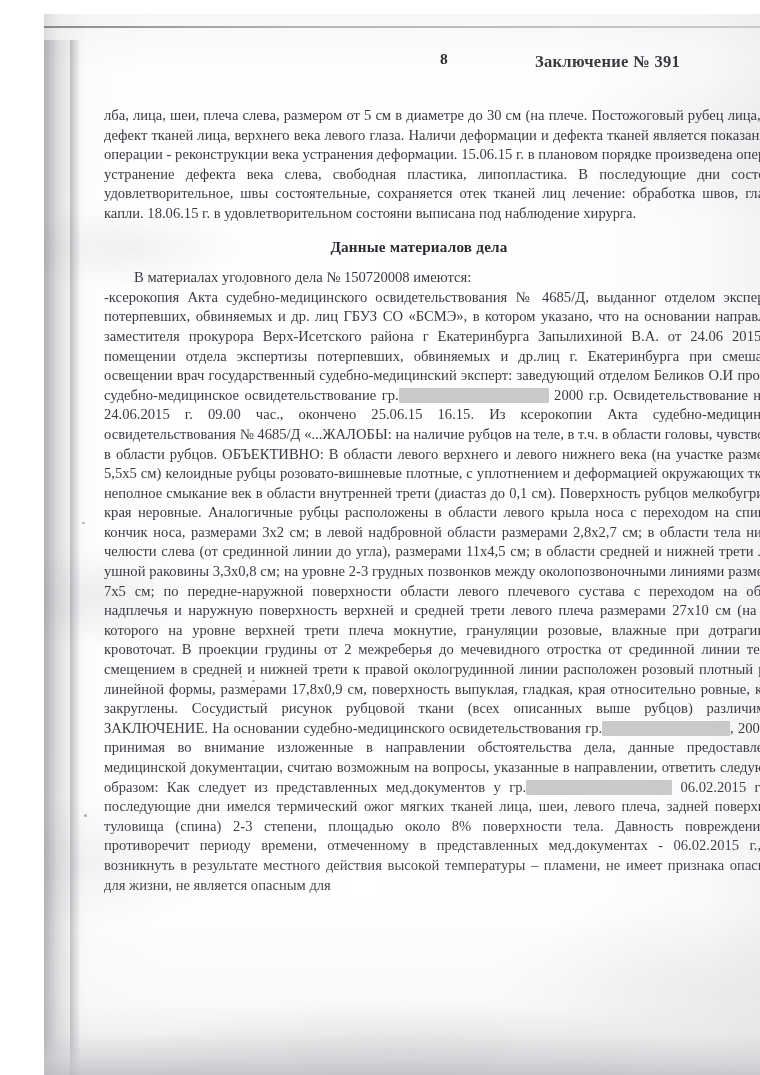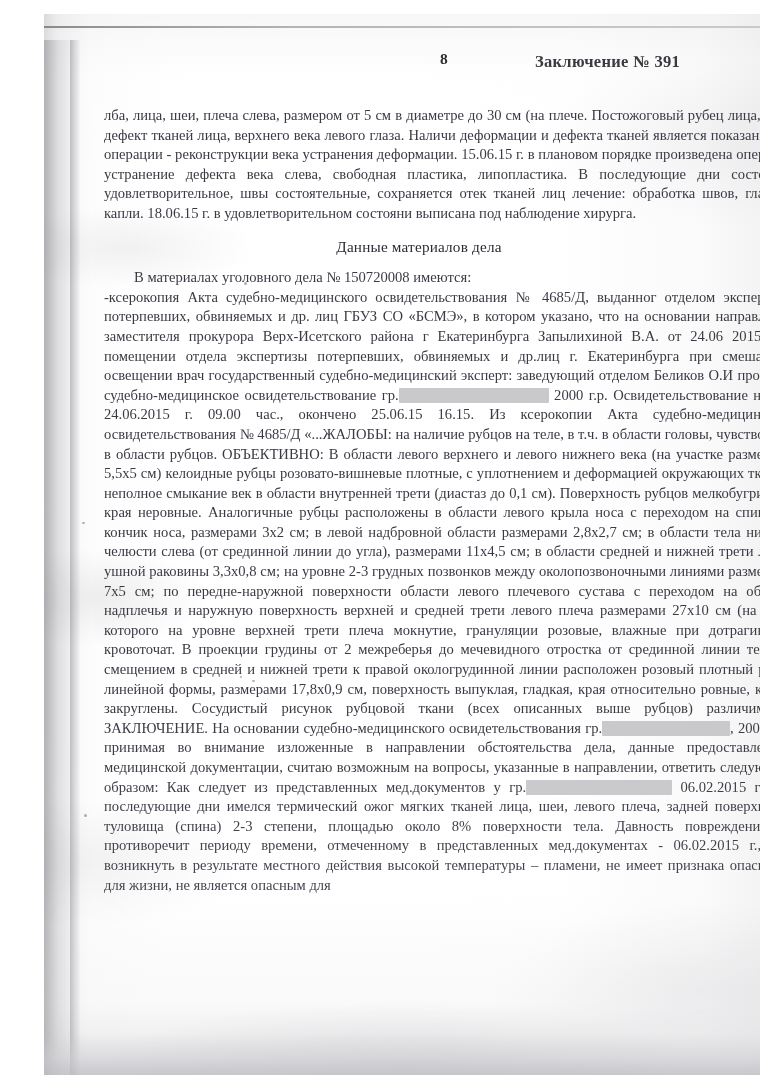--- a/index.html
+++ b/index.html
@@ -156,21 +156,21 @@
     margin: 0 0 0 0;
     text-align: justify;
     text-indent: 0;
     color: #3a3a44;
   }
   .para.indent { text-indent: 30px; }
 
   .section-title {
     margin: 13px 0 12px 0;
     text-align: center;
-    font-weight: normal;
+    font-weight: bold;
     font-size: 15.2px;
     color: #2b2b33;
     width: 630px;
     letter-spacing: .2px;
   }
 
   
   .redact {
     display: inline-block;
     background: #c9c9cb;

